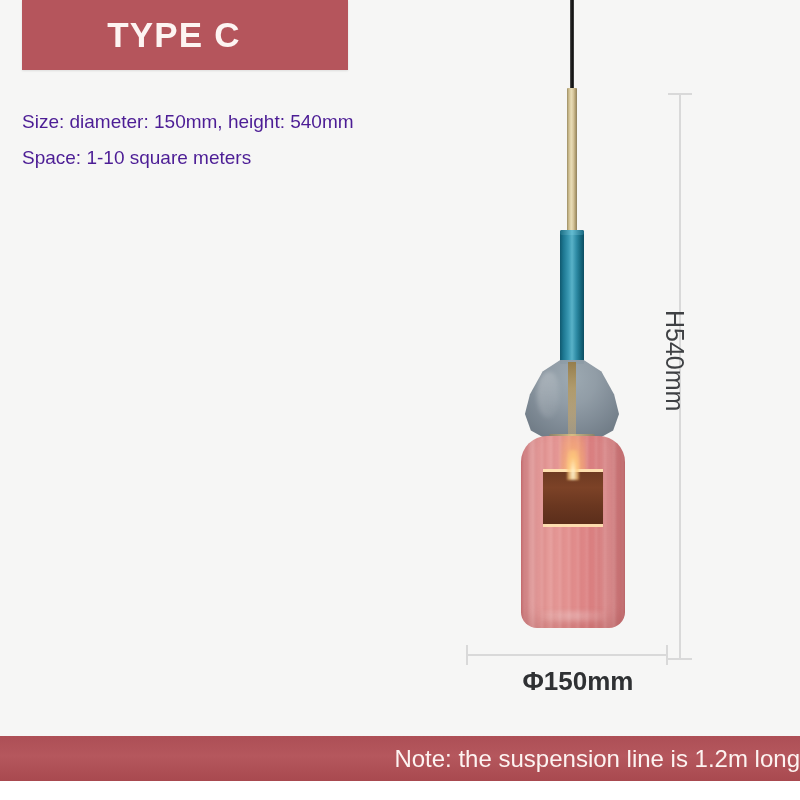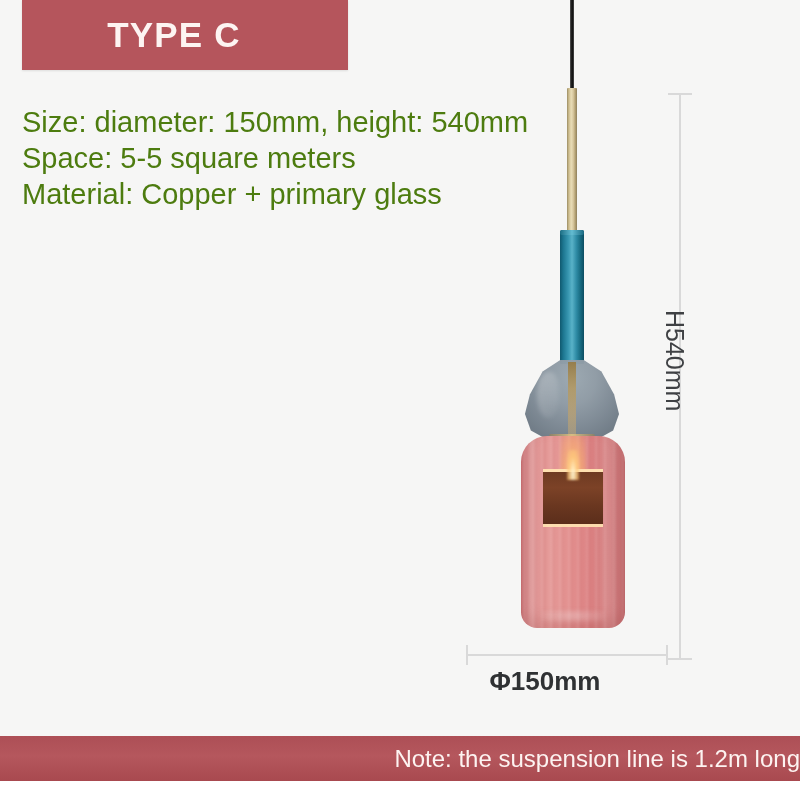--- a/index.html
+++ b/index.html
@@ -41,22 +41,22 @@
   }
 
   
   #spec-list {
     position: absolute;
     left: 22px;
     top: 104px;
     width: 560px;
   }
   .spec-line {
-    color: #4d7c0f;
-    font-size: 29px;
+    color: #4c1d95;
+    font-size: 19px;
     line-height: 36px;
     white-space: nowrap;
     font-family: "Liberation Sans", sans-serif;
   }
 
   
   #lamp {
     position: absolute;
     left: 0;
     top: 0;
@@ -294,21 +294,21 @@
     height: 20px;
   }
   #dim-d150-cap-right {
     left: 666px;
     top: 645px;
     width: 2px;
     height: 20px;
   }
   #dim-d150-label {
     position: absolute;
-    left: 444px;
+    left: 477px;
     top: 666px;
     width: 202px;
     text-align: center;
     color: #2f3133;
     font-size: 26px;
     font-weight: bold;
     font-family: "Liberation Sans", sans-serif;
   }
 
   
@@ -333,22 +333,21 @@
 <body>
 
 <div id="page">
 
   <div id="type-badge">
     <div id="type-badge-label">TYPE C</div>
   </div>
 
   <div id="spec-list">
     <div class="spec-line">Size: diameter: 150mm, height: 540mm</div>
-    <div class="spec-line">Space: 5-5 square meters</div>
-    <div class="spec-line">Material: Copper + primary glass</div>
+    <div class="spec-line">Space: 1-10 square meters</div>
   </div>
 
   <div id="lamp">
     <div id="lamp-cord"></div>
     <div id="lamp-rod"></div>
     <div id="lamp-teal"></div>
     <div id="lamp-teal-top-ring"></div>
 
     <div id="lamp-dome">
       <div id="lamp-dome-shape"></div>

